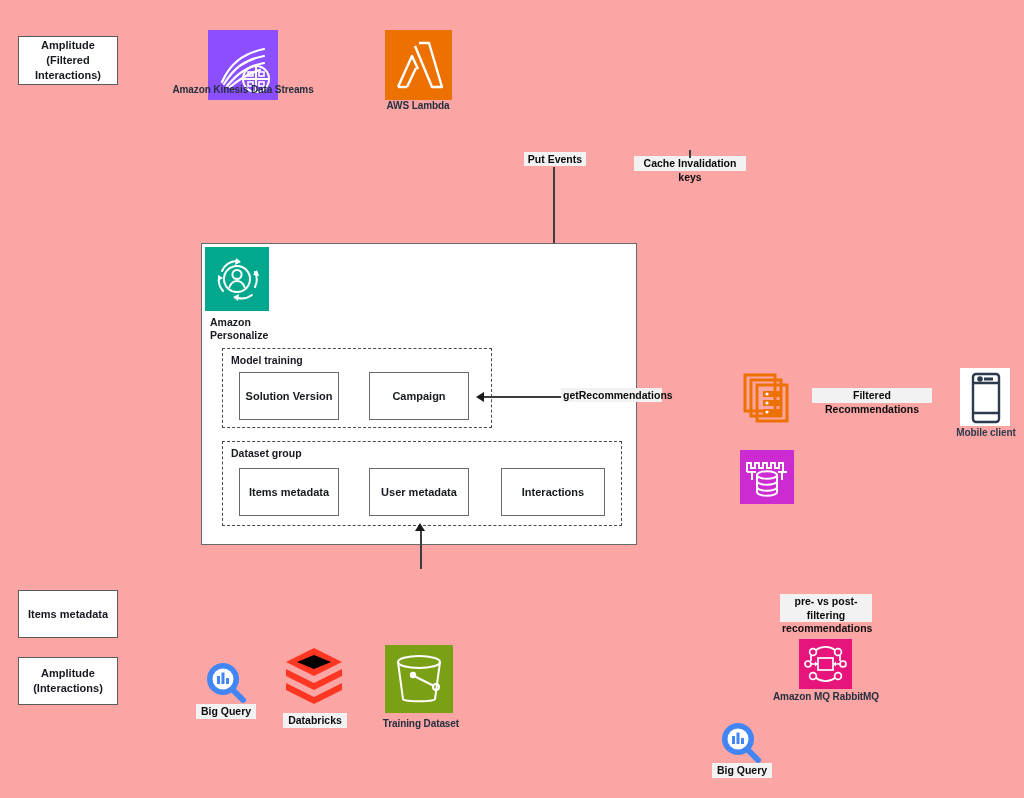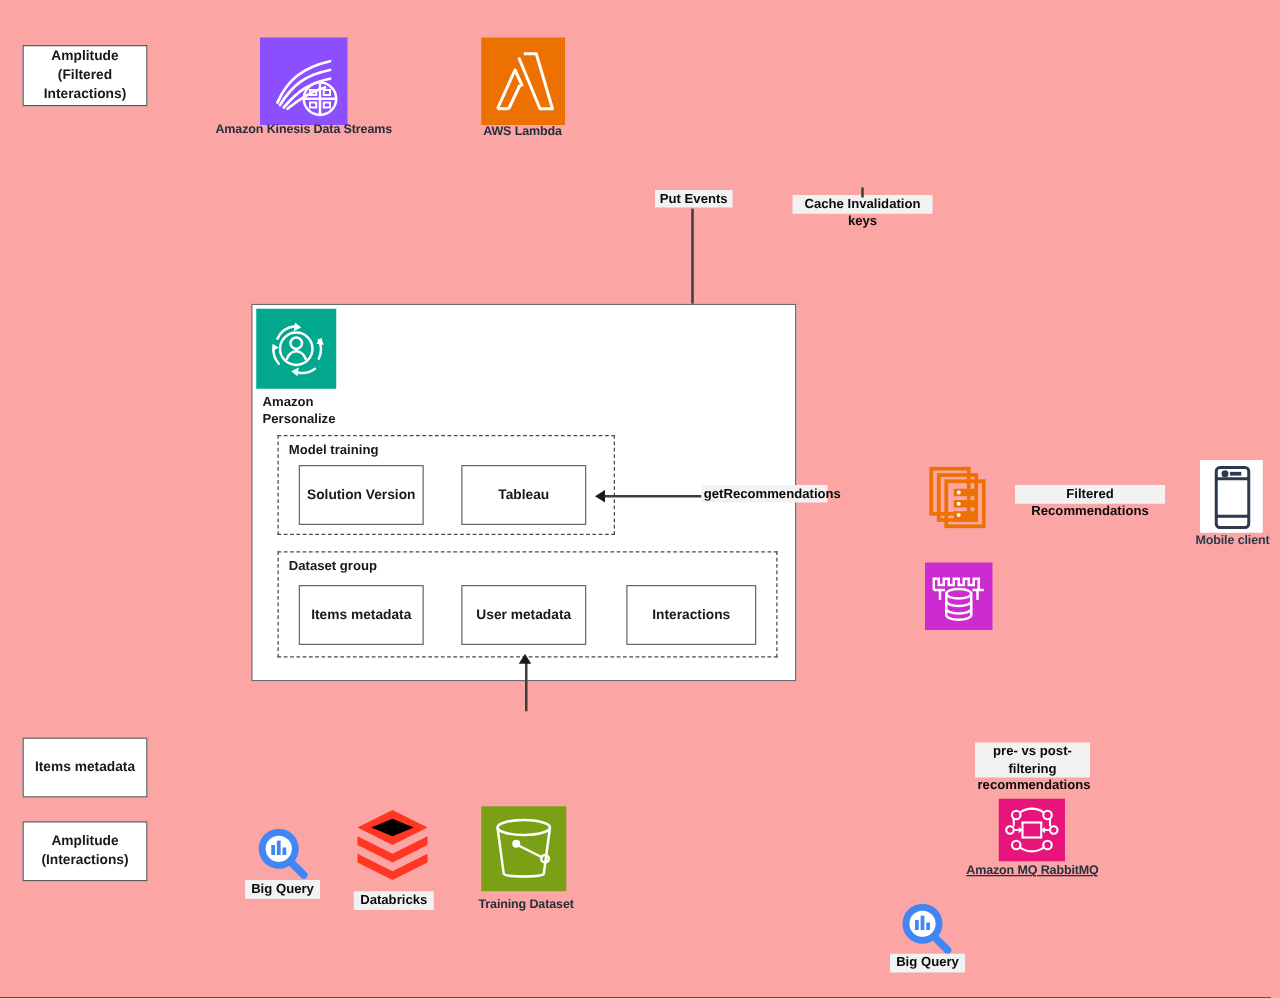--- a/index.html
+++ b/index.html
@@ -158,21 +158,21 @@
         <path d="M35 49 H61 M48 36 V62"></path>
       </g>
       <g fill="none" stroke="#ffffff" stroke-width="1.6">
         <rect x="40" y="42" width="5" height="4"></rect>
         <rect x="51" y="42" width="5" height="4"></rect>
         <rect x="40" y="52" width="5" height="4"></rect>
         <rect x="51" y="52" width="5" height="4"></rect>
       </g>
     </svg>
   </div>
-  <div class="svc-label abs" style="left:163px; top:98px; width:160px;">Amazon Kinesis Data Streams</div>
+  <div class="svc-label abs" style="left:163px; top:84px; width:160px;">Amazon Kinesis Data Streams</div>
 
   <div class="tile abs" style="left:385px; top:30px; width:67px; height:70px; background:#ED7100;">
     <svg width="67" height="70" viewBox="0 0 67 70" aria-hidden="true">
       <g fill="none" stroke="#ffffff" stroke-width="2.4" stroke-linejoin="round">
         <path d="M13 57 L27 26 L33 39"></path>
         <path d="M13 57 L22 57"></path>
         <path d="M22 57 L31 38"></path>
         <path d="M34 13 L44 13 L57 57 L47 57 L30 16"></path>
       </g>
     </svg>
@@ -212,21 +212,21 @@
     <div id="personalize-name" style="white-space:pre-line;">Amazon
 Personalize</div>
 
 
     <div class="dashed-group" style="left:20px; top:104px; width:270px; height:80px;">
       <div class="group-title">Model training</div>
       <div class="inner-box" style="left:16px; top:23px; width:100px; height:48px;">
         <span>Solution Version</span>
       </div>
       <div class="inner-box" style="left:146px; top:23px; width:100px; height:48px;">
-        <span>Tableau</span>
+        <span>Campaign</span>
       </div>
     </div>
 
     <div class="dashed-group" style="left:20px; top:197px; width:400px; height:85px;">
       <div class="group-title">Dataset group</div>
       <div class="inner-box" style="left:16px; top:26px; width:100px; height:48px;">
         <span>Items metadata</span>
       </div>
       <div class="inner-box" style="left:278px; top:26px; width:104px; height:48px;">
         <span>Interactions</span>
@@ -360,21 +360,21 @@
         <path d="M12 22 L12 16 M41 22 L41 16"></path>
         <rect x="19" y="19" width="15" height="12"></rect>
         <path d="M12 25 H16 M37 25 H41"></path>
       </g>
       <g fill="#ffffff">
         <polygon points="19,25 16,22.5 16,27.5"></polygon>
         <polygon points="34,25 37,22.5 37,27.5"></polygon>
       </g>
     </svg>
   </div>
-  <div class="svc-label abs" style="left:765px; top:691px; width:122px;text-decoration:underline;">Amazon MQ RabbitMQ</div>
+  <div class="svc-label abs" style="left:765px; top:691px; width:122px;">Amazon MQ RabbitMQ</div>
 
   <div class="tile abs" style="left:718px; top:720px; width:46px; height:46px;">
     <svg width="46" height="46" viewBox="0 0 46 46" aria-hidden="true">
       <circle cx="20" cy="19" r="16" fill="#4285F4"></circle>
       <circle cx="20" cy="19" r="10.5" fill="#ffffff"></circle>
       <g fill="#4285F4">
         <rect x="14" y="16" width="3" height="8"></rect>
         <rect x="18.5" y="12.5" width="3" height="11.5"></rect>
         <rect x="23" y="18" width="3" height="6"></rect>
       </g>

